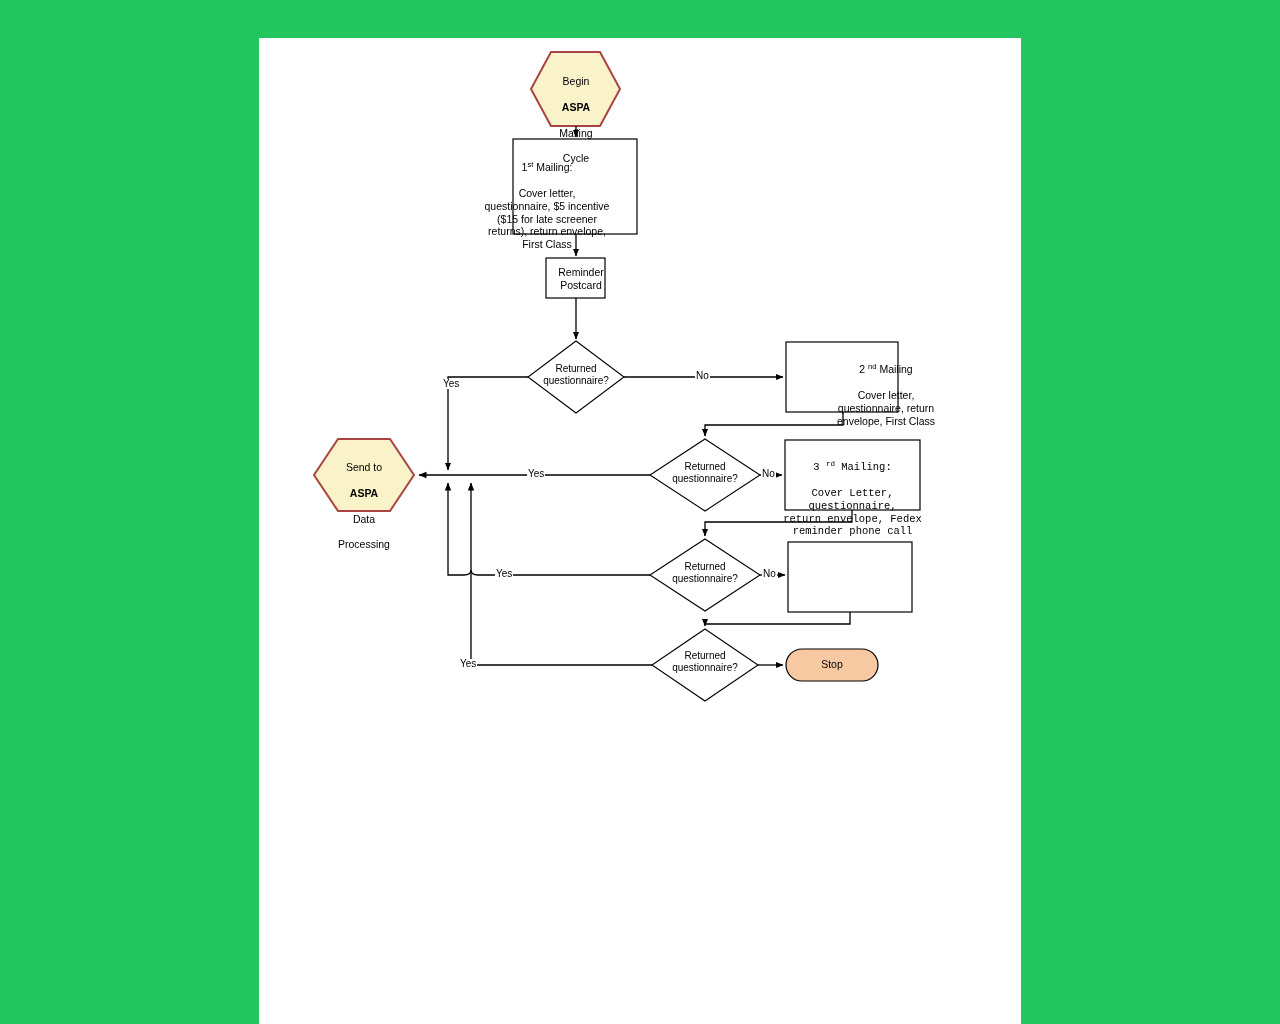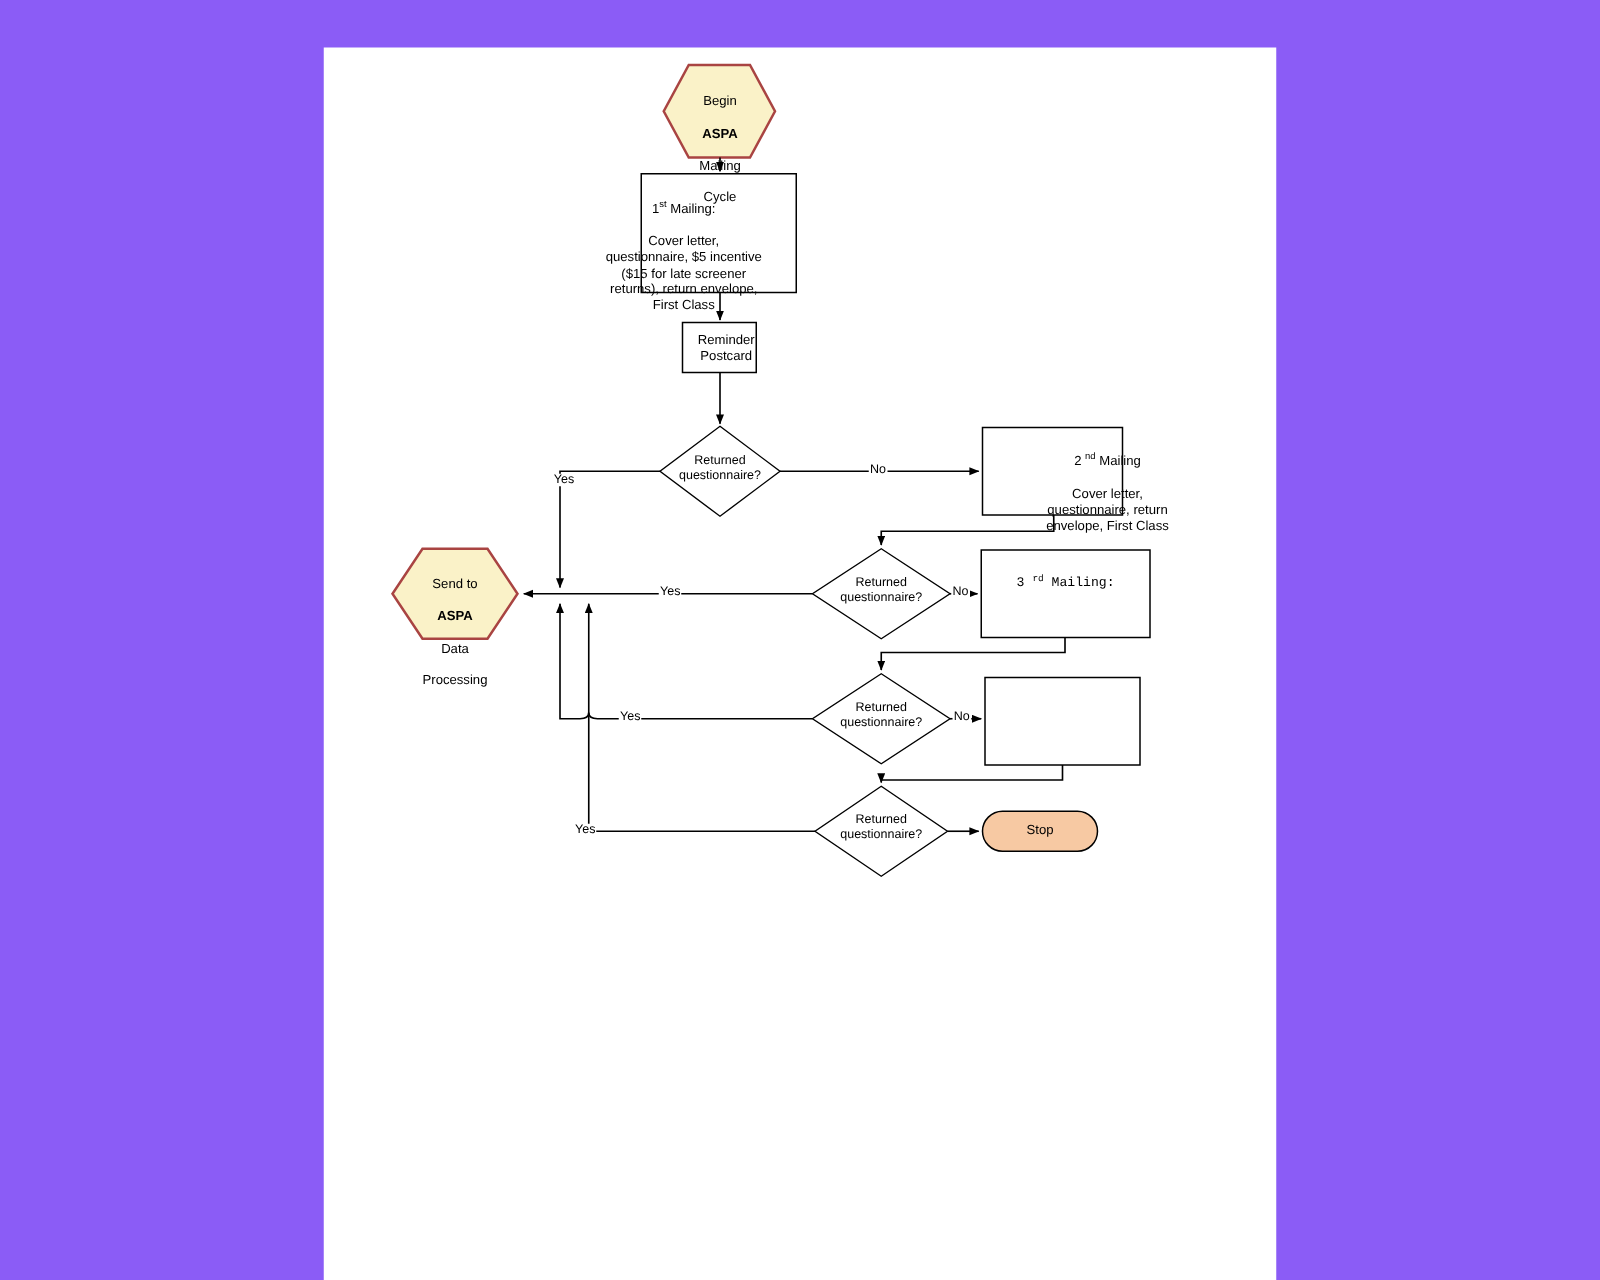--- a/index.html
+++ b/index.html
@@ -8,21 +8,21 @@
     background: #000000;
     width: 1280px;
     height: 1024px;
     overflow: hidden;
     font-family: "Liberation Sans", sans-serif;
   }
   #root {
     position: relative;
     width: 1280px;
     height: 1024px;
-    background: #8b5cf6;
+    background: #22c55e;
   }
   #page {
     position: absolute;
     left: 259px;
     top: 38px;
     width: 762px;
     height: 986px;
     background: #ffffff;
   }
   #canvas {
@@ -149,20 +149,23 @@
     <div>Cover letter,
 questionnaire, return
 envelope, First Class</div>
   </div>
 
   <div class="node-label lbl-10" style="left:655px; top:461px; width:100px;">Returned
 questionnaire?</div>
 
   <div class="node-label lbl-11" style="left:783px; top:448px; width:139px;font-family:Liberation Mono, monospace;">
     <div><span>3 </span><sup>rd</sup><span> Mailing:</span></div>
+    <div>Cover Letter, questionnaire,
+return envelope, Fedex
+reminder phone call</div>
   </div>
 
   <div class="node-label lbl-10" style="left:655px; top:561px; width:100px;">Returned
 questionnaire?</div>
 
 
   <div class="node-label lbl-10" style="left:655px; top:650px; width:100px;">Returned
 questionnaire?</div>
 
   <div class="node-label lbl-11" style="left:319px; top:448px; width:90px;">

